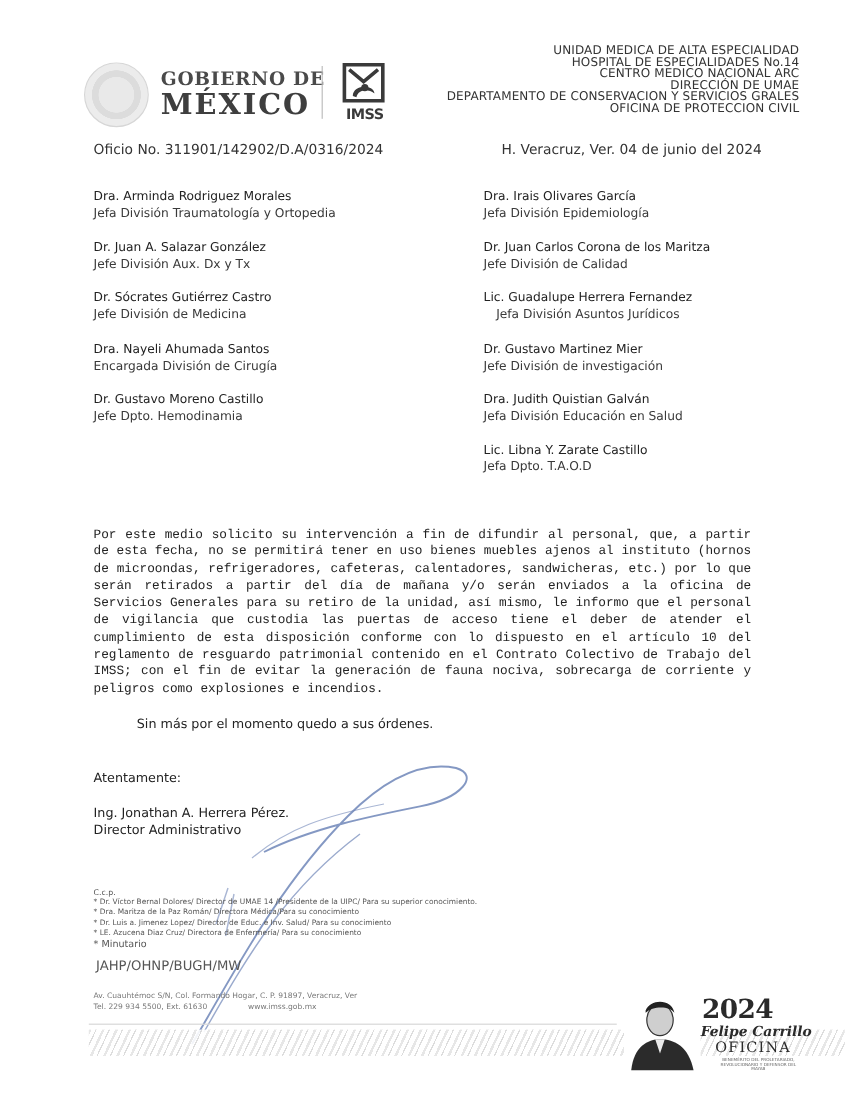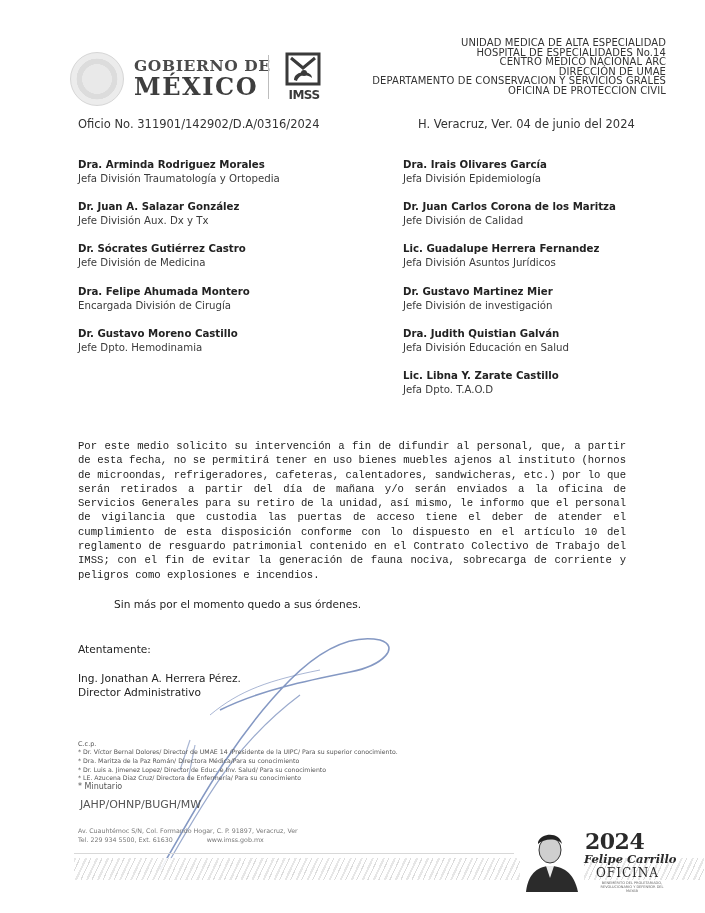--- a/index.html
+++ b/index.html
@@ -20,21 +20,21 @@
   .imss-text { left:283px; top:88px; width:42px; text-align:center; font-weight:bold;
                font-size:12px; color:#3a3a3a; letter-spacing:-0.5px; }
 
   .right-header { right:39px; top:38px; text-align:right; font-size:10px; line-height:9.6px;
                   color:#333; letter-spacing:0.1px; }
 
   .oficio { left:78px; top:117px; font-size:11.5px; color:#333; }
   .fecha { left:418px; top:117px; font-size:11.5px; color:#333; }
 
   .addr { font-size:10.2px; line-height:14px; }
-  .addr .nm { font-weight:bold; color:#222; }
+  .addr .nm { font-weight:normal; color:#222; }
   .addr .rl { color:#3a3a3a; }
 
   .body-text { left:78px; top:439px; width:548px; font-size:10.6px; line-height:14.3px;
                text-align:justify; color:#222;font-family:Liberation Mono, monospace; }
   .closing { left:78px; top:598px; font-size:10.6px; color:#222;margin-left:36px; }
   .atent { left:78px; top:643px; font-size:10.6px; color:#222; }
   .signer { left:78px; top:671px; font-size:10.6px; line-height:14px; color:#222; }
 
   .ccp-label { left:78px; top:740px; font-size:6.5px; color:#555; }
   .ccp { left:78px; top:748px; font-size:6.2px; line-height:8.8px; color:#555; }
@@ -87,37 +87,37 @@
 </div>
 <div class="abs addr" style="left:78px; top:200px;">
   <div class="nm">Dr. Juan A. Salazar González</div>
   <div class="rl">Jefe División Aux. Dx y Tx</div>
 </div>
 <div class="abs addr" style="left:78px; top:242px;">
   <div class="nm">Dr. Sócrates Gutiérrez Castro</div>
   <div class="rl">Jefe División de Medicina</div>
 </div>
 <div class="abs addr" style="left:78px; top:285px;">
-  <div class="nm">Dra. Felipe Ahumada Montero</div>
+  <div class="nm">Dra. Nayeli Ahumada Santos</div>
   <div class="rl">Encargada División de Cirugía</div>
 </div>
 <div class="abs addr" style="left:78px; top:327px;">
   <div class="nm">Dr. Gustavo Moreno Castillo</div>
   <div class="rl">Jefe Dpto. Hemodinamia</div>
 </div>
 
 <div class="abs addr" style="left:403px; top:158px;">
   <div class="nm">Dra. Irais Olivares García</div>
   <div class="rl">Jefa División Epidemiología</div>
 </div>
 <div class="abs addr" style="left:403px; top:200px;">
   <div class="nm">Dr. Juan Carlos Corona de los Maritza</div>
   <div class="rl">Jefe División de Calidad</div>
 </div>
-<div class="abs addr" style="left:403px; top:242px;">
+<div class="abs addr" style="left:403px; top:242px;text-align:center;">
   <div class="nm">Lic. Guadalupe Herrera Fernandez</div>
   <div class="rl">Jefa División Asuntos Jurídicos</div>
 </div>
 <div class="abs addr" style="left:403px; top:285px;">
   <div class="nm">Dr. Gustavo Martinez Mier</div>
   <div class="rl">Jefe División de investigación</div>
 </div>
 <div class="abs addr" style="left:403px; top:327px;">
   <div class="nm">Dra. Judith Quistian Galván</div>
   <div class="rl">Jefa División Educación en Salud</div>

